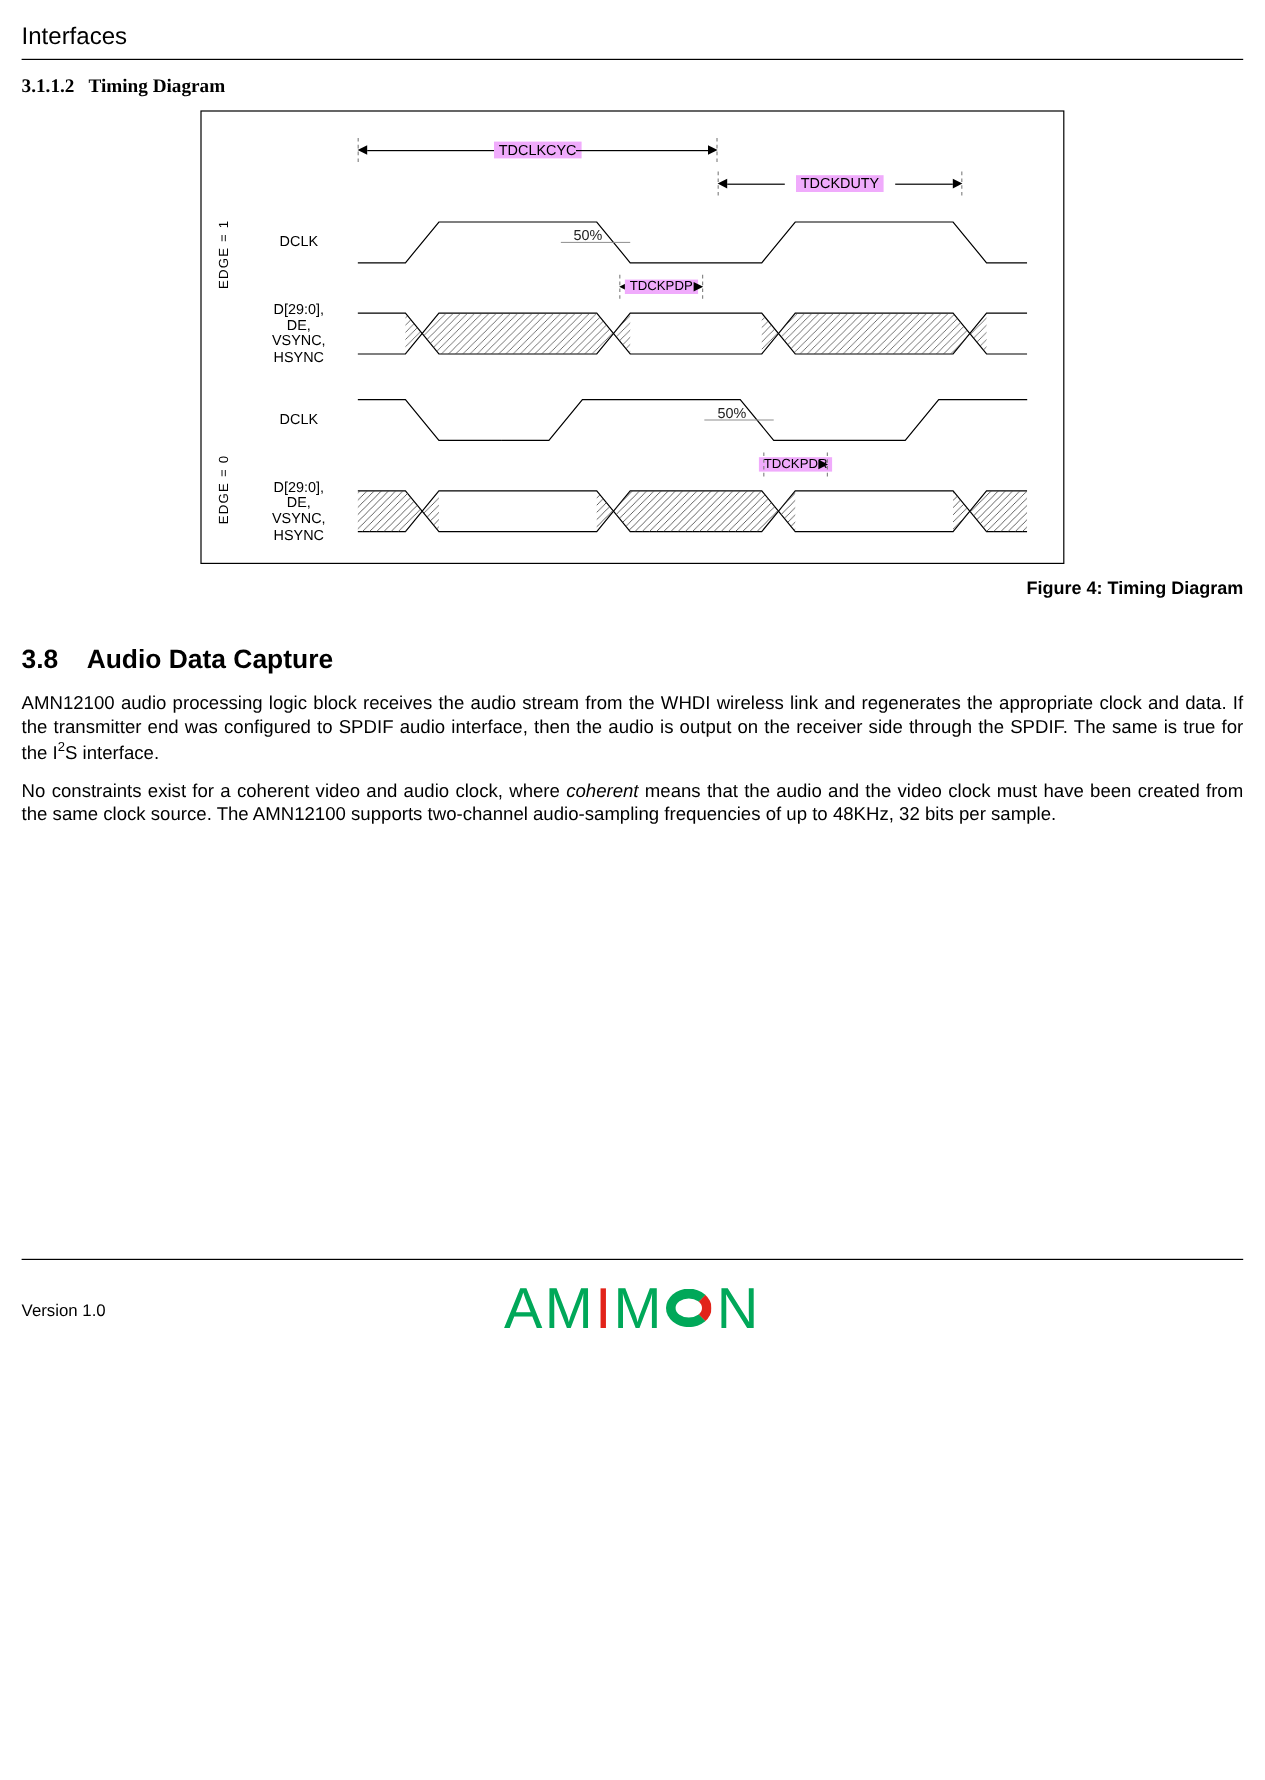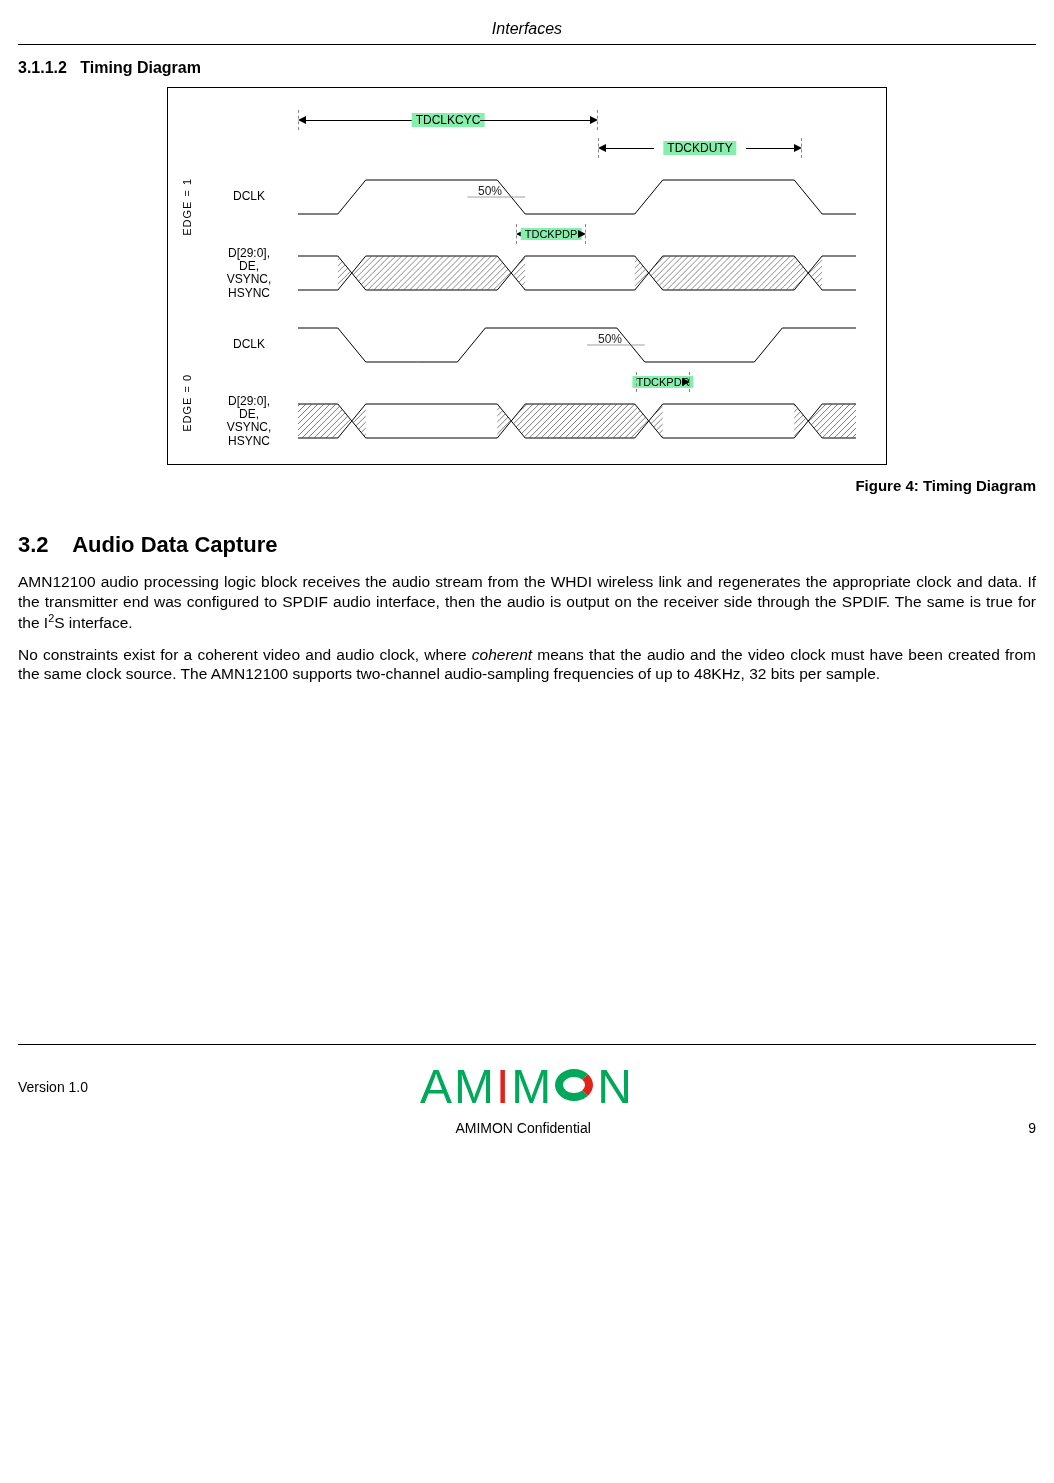--- a/index.html
+++ b/index.html
@@ -5,47 +5,46 @@
   * { box-sizing: border-box; margin: 0; padding: 0; }
   body {
     font-family: Arial, Helvetica, sans-serif;
     font-size: 14px;
     color: #000;
     background: #fff;
     width: 1054px;
     padding: 20px 18px 10px 18px;
   }
   .header-right {
-    text-align: center;
-    font-size: 16px;
+    text-align: left;
+    font-size: 20px;
     padding-bottom: 4px;
-    font-style: italic;
   }
   hr.page-rule { border: none; border-top: 1px solid #000; margin: 2px 0 14px 0; }
-  .subsection-title { font-size: 16px; font-weight: bold; margin: 4px 0 10px 0; }
+  .subsection-title { font-size: 16px; font-weight: bold; margin: 4px 0 10px 0; font-family: Liberation Serif, serif; }
   .section-title { font-size: 22px; font-weight: bold; margin: 38px 0 14px 0; }
   .figure-wrap { text-align: center; margin: 8px 0 8px 0; }
   .figure-caption { text-align: right; font-weight: bold; font-size: 15px; margin: 12px 0 10px 0; }
   .figure-box {
     display: inline-block;
     border: 1px solid #000;
     padding: 20px 10px 16px 10px;
     width: 720px;
     text-align: left;
     position: relative;
     font-family: Arial, sans-serif;
   }
   .para { font-size: 15.5px; line-height: 1.28; text-align: justify; margin-bottom: 12px; }
   sup { font-size: 0.7em; vertical-align: super; }
   .italic { font-style: italic; }
 
   
   .dim-row { position: relative; height: 28px; margin-left: 120px; margin-right: 20px; }
   .dim { position: absolute; top: 0; height: 24px; }
-  .dim .lbl { position: absolute; left: 50%; top: 50%; transform: translate(-50%,-50%); background:#86efac; padding: 0 4px; font-size: 12px; white-space: nowrap; }
+  .dim .lbl { position: absolute; left: 50%; top: 50%; transform: translate(-50%,-50%); background:#f0abfc; padding: 0 4px; font-size: 12px; white-space: nowrap; }
   .dim .arm { position:absolute; top:50%; border-top:1px solid #000; }
   .dim .tick { position:absolute; top:2px; width:0; height:20px; border-left:1px dashed #888; }
   .dim .arrowL, .dim .arrowR { position:absolute; top:50%; width:0;height:0; border-top:4px solid transparent; border-bottom:4px solid transparent; }
   .dim .arrowL{ left:0; transform:translateY(-50%); border-right:8px solid #000; }
   .dim .arrowR{ right:0; transform:translateY(-50%); border-left:8px solid #000; }
 
   .wave-row { position:relative; height:54px; margin-left:120px; margin-right:20px; }
   .wave-row .sig-label { position:absolute; right:100%; width:90px; text-align:center; top:50%; transform:translateY(-50%); font-size:12px; line-height:1.1; padding-right:8px; }
   .wave-row svg { width:100%; height:54px; }
 
@@ -197,39 +196,34 @@
         <polygon points="526,10 560,10 560,44 526,44 498,10 498,44" fill="url(#hatch)"></polygon>
       </svg>
     </div>
 
   </div>
 </div>
 
 <div class="figure-caption">Figure 4: Timing Diagram</div>
 
 <div class="section-title">
-  <span>3.2</span>&nbsp;&nbsp;&nbsp;
+  <span>3.8</span>&nbsp;&nbsp;&nbsp;
   <span>Audio Data Capture</span>
 </div>
 
 <p class="para">
   <span>AMN12100 audio processing logic block receives the audio stream from the WHDI wireless link and regenerates the appropriate clock and data. If the transmitter end was configured to SPDIF audio interface, then the audio is output on the receiver side through the SPDIF. The same is true for the I</span><sup>2</sup><span>S interface.</span>
 </p>
 
 <p class="para">
   <span>No constraints exist for a coherent video and audio clock, where </span><span class="italic">coherent</span><span> means that the audio and the video clock must have been created from the same clock source. The AMN12100 supports two-channel audio-sampling frequencies of up to 48KHz, 32 bits per sample.</span>
 </p>
 
 <div class="footer">
   <hr>
   <div class="footer-row">
     <div style="font-size:14px; width:160px;">Version 1.0</div>
     <div class="logo">
       <span class="a1">A</span><span class="m1">M</span><span class="i">I</span><span class="m2">M</span><span class="o">&nbsp;</span><span class="n">N</span>
     </div>
     <div style="width:160px;"></div>
   </div>
-  <div class="footer-bottom">
-    <span></span>
-    <span>AMIMON Confidential</span>
-    <span>9</span>
-  </div>
 </div>
 
 </body></html>

